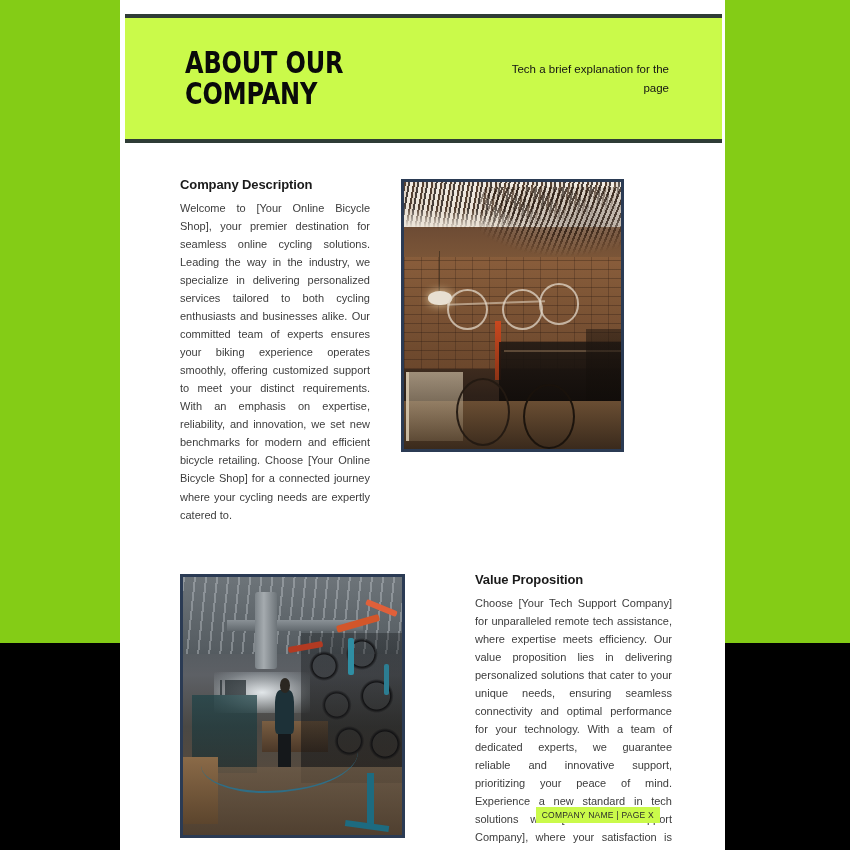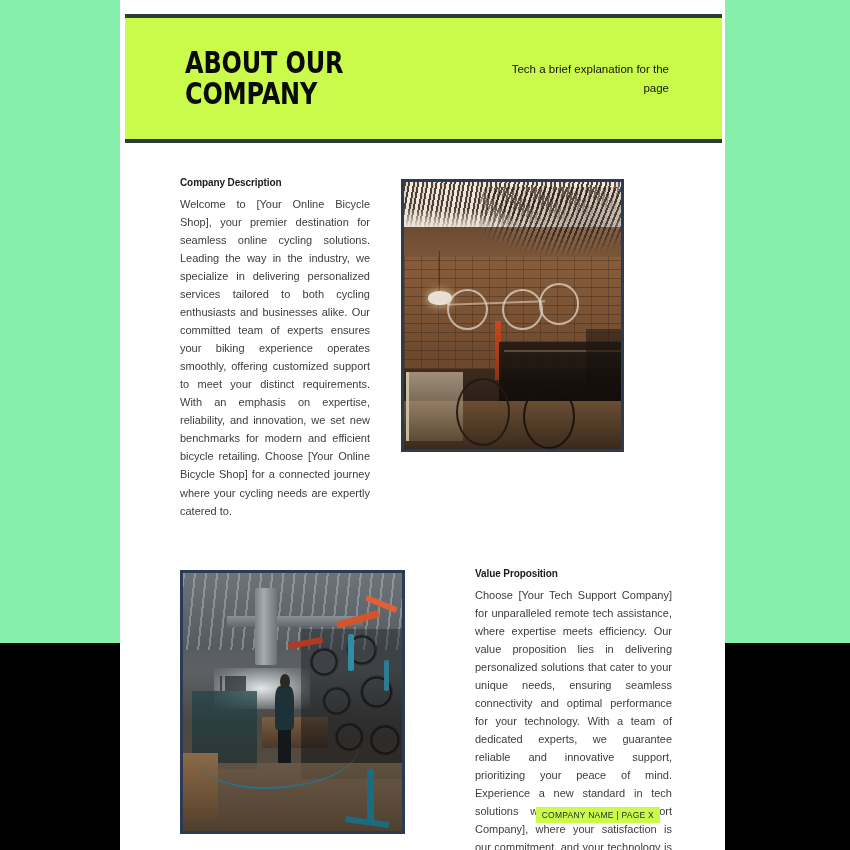--- a/index.html
+++ b/index.html
@@ -12,21 +12,21 @@
   }
   body {
     font-family: "Liberation Sans", sans-serif;
   }
 
   
   #viewport {
     position: relative;
     width: 850px;
     height: 643px;
-    background: #86efac;
+    background: #84cc16;
     text-decoration: underline;
   }
 
   .page {
     position: absolute;
     left: 120px;
     top: 0;
     width: 605px;
     height: 850px;
     background: #ffffff;
@@ -109,21 +109,21 @@
     padding-right: 53px;
   }
 
   .col-img {
     box-sizing: border-box;
   }
   .sec-1 .col-img { width: 347px; padding-left: 23px; padding-top: 2px;}
   .sec-2 .col-img { width: 347px; padding-left: 60px; padding-top: 2px;}
 
   .heading {
-    font-size: 10px;
+    font-size: 13px;
     font-weight: 700;
     color: #1a1a1a;
     margin: 0 0 7px 0;
     letter-spacing: -0.1px;
   }
   .para {
     font-size: 11px;
     line-height: 1.64;
     color: #3c3c3c;
     text-align: justify;

